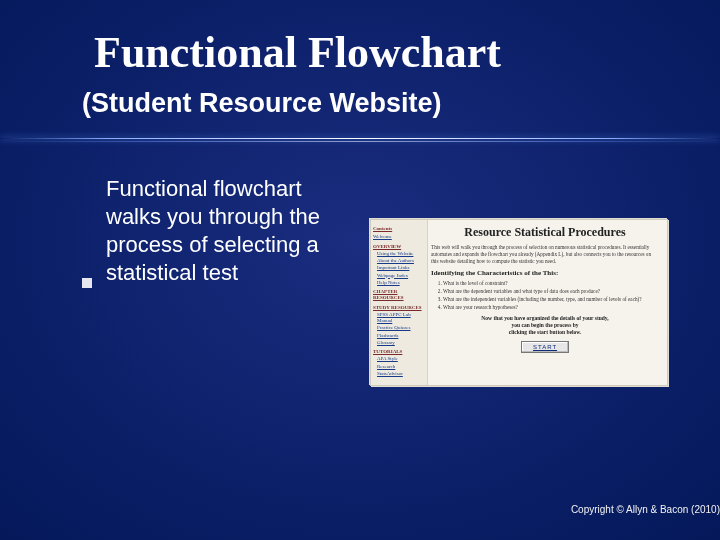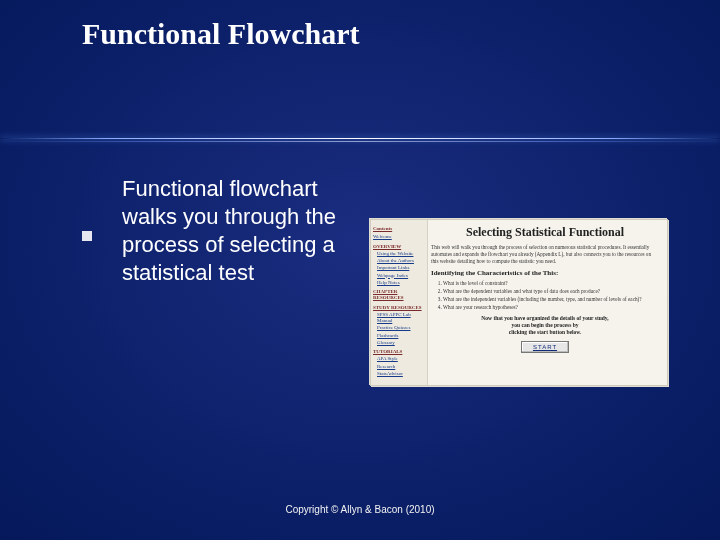--- a/index.html
+++ b/index.html
@@ -9,42 +9,42 @@
     background: radial-gradient(ellipse 900px 700px at 50% 45%, #1a2d80 0%, #0a1e66 40%, #001452 70%, #000e3a 100%);
     font-family: Verdana, Geneva, sans-serif;
     position:relative;
     overflow:hidden;
     color:#fff;
   }
   .title-block { position:absolute; left:82px; top:18px; }
   .title {
     font-family: "Times New Roman", Times, serif;
     font-weight:bold;
-    font-size:30px;
+    font-size:44px;
     color:#fff;
-    margin:0;
+    margin:12px;
     line-height:1.05;
   }
   .subtitle {
     font-family: Verdana, Geneva, sans-serif;
     font-weight:bold;
     font-size:27px;
     color:#fff;
     margin:4px 0 0 0;
   }
   .hr-line {
     position:absolute;
     left:0; right:0;
     height:1px;
   }
   .hr1 { top:138px; background:linear-gradient(to right, rgba(255,255,255,0) 0%, #88aaff 15%, #ffffff 50%, #88aaff 85%, rgba(255,255,255,0) 100%); box-shadow:0 0 6px #66aaff; }
   .hr2 { top:141px; background:linear-gradient(to right, rgba(255,255,255,0) 0%, #5577dd 20%, #dde8ff 50%, #5577dd 80%, rgba(255,255,255,0) 100%); opacity:.6; }
 
   .content { position:absolute; left:82px; top:175px; width:280px; }
-  .bullet-row { display:flex; align-items:center; margin-bottom:8px;gap:16px; }
+  .bullet-row { display:flex; align-items:flex-end; margin-bottom:8px; }
   .sq { width:10px; height:10px; background:#e6e6f0; flex:0 0 10px; margin-top:10px; margin-right:14px; }
   .bullet-text { font-size:22px; line-height:1.28; color:#fff; font-family: Verdana, sans-serif; }
 
   
   .thumb {
     position:absolute;
     left:370px; top:219px;
     width:296px; height:165px;
     background:#f6f3ec;
     border:1px solid #cfcabc;
@@ -93,31 +93,32 @@
     font-size:6px; text-align:center; letter-spacing:1px;
     padding:2px 0; color:#102a7a; text-decoration:underline;
     box-shadow: inset -1px -1px 0 #bbb, inset 1px 1px 0 #fff;
     font-family: Verdana, sans-serif;
   }
 
   .copyright {
     position:absolute;
     left:0; right:0;
     top:504px;
-    text-align:center;
+    text-align:right;
     font-size:10px;
     color:#f2f2f2;
     font-family: Verdana, sans-serif;
   }
 </style>
 </head>
 <body>
 
 <div class="title-block">
   <div class="title">Functional Flowchart</div>
+  <div class="subtitle">(Student Resource Website)</div>
 </div>
 
 <div class="hr-line hr1"></div>
 <div class="hr-line hr2"></div>
 
 <div class="content">
   <div class="bullet-row">
     <div class="sq"></div>
     <div class="bullet-text">Functional flowchart walks you through the process of selecting a statistical test</div>
   </div>
@@ -138,21 +139,21 @@
     <div class="sub">SPSS APPC Lab Manual</div>
     <div class="sub">Practice Quizzes</div>
     <div class="sub">Flashcards</div>
     <div class="sub">Glossary</div>
     <div class="hdr">TUTORIALS</div>
     <div class="sub">APA Style</div>
     <div class="sub">Research</div>
     <div class="sub">StatsAdvisor</div>
   </div>
   <div class="main">
-    <div class="t-title">Selecting Statistical Functional</div>
+    <div class="t-title">Resource Statistical Procedures</div>
     <div class="para">This web will walk you through the process of selection on numerous statistical procedures. It essentially automates and expands the flowchart you already (Appendix L), but also connects you to the resources on this website detailing how to compute the statistic you need.</div>
     <div class="sub-h">Identifying the Characteristics of the This:</div>
     <ol>
       <li>What is the level of constraint?</li>
       <li>What are the dependent variables and what type of data does each produce?</li>
       <li>What are the independent variables (including the number, type, and number of levels of each)?</li>
       <li>What are your research hypotheses?</li>
     </ol>
     <div class="cta">
       <span>Now that you have organized the details of your study,</span><br>

